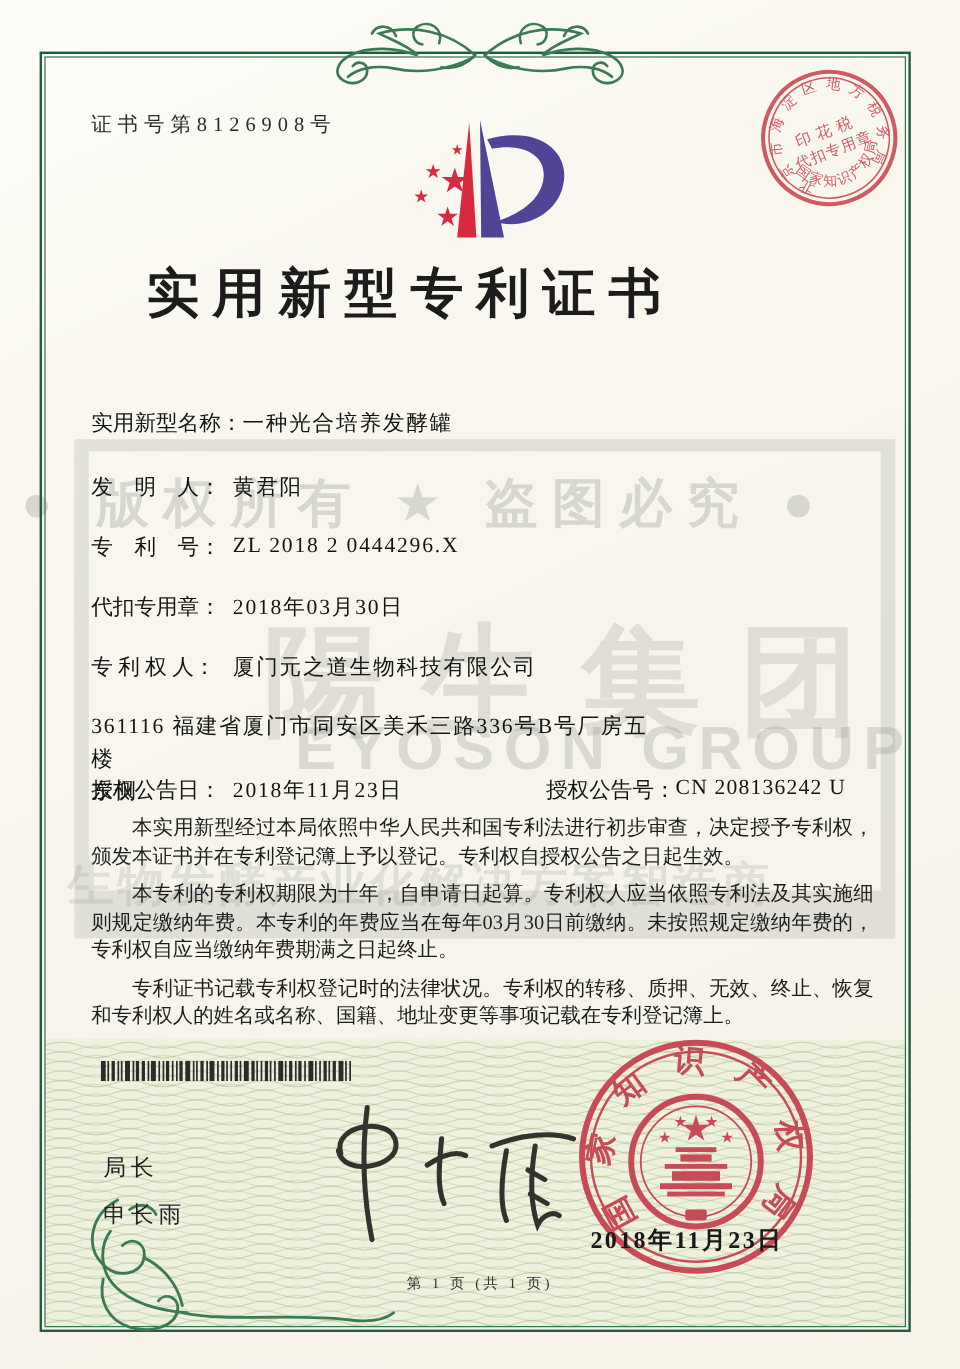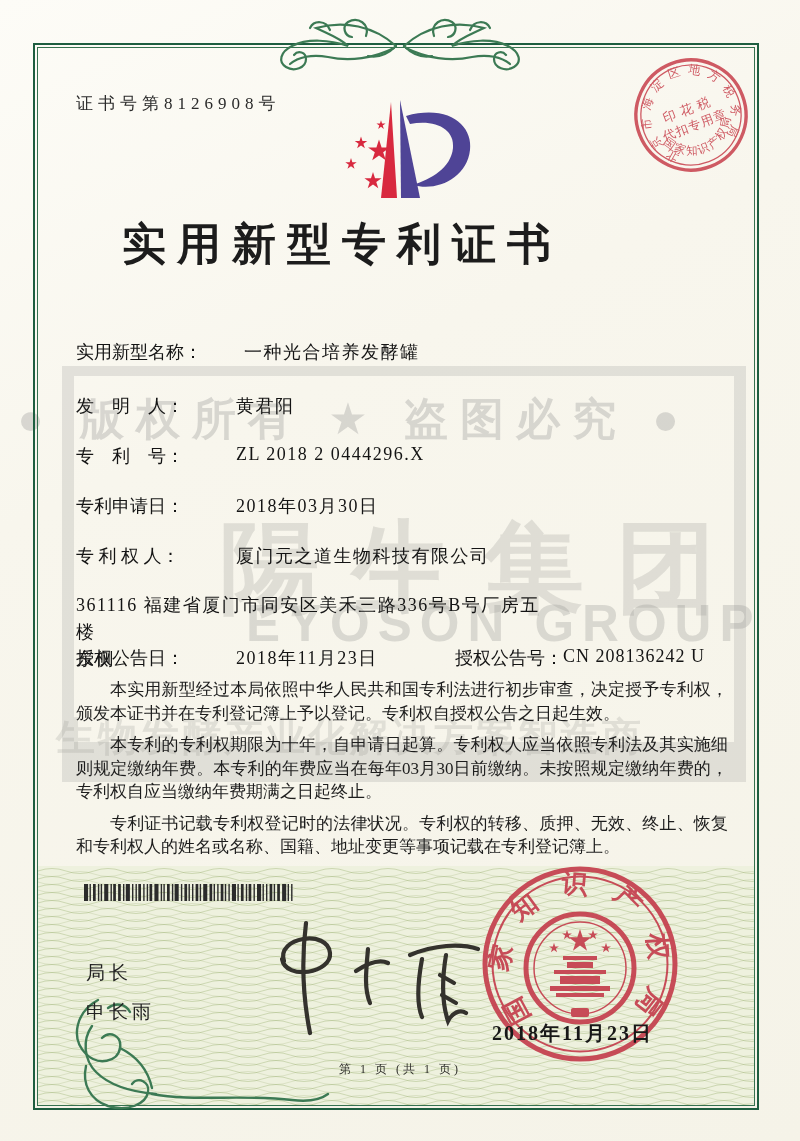--- a/index.html
+++ b/index.html
@@ -27,21 +27,21 @@
           border-style:solid;border-color:rgba(172,172,168,.30);
           border-width:10px 12px 40px 12px;}
   .wm{position:absolute;color:rgba(140,140,138,.30);white-space:nowrap;
       font-family:"Liberation Sans","DejaVu Sans",sans-serif;font-weight:700;}
   .wm-copy{left:0;top:390px;width:708px;text-align:center;font-size:44px;letter-spacing:12px;}
   .wm-cn{left:220px;top:502px;font-size:100px;letter-spacing:32px;color:rgba(145,145,142,.24);}
   .wm-en{left:246px;top:594px;font-size:51px;letter-spacing:8px;color:rgba(150,150,147,.30);}
   .wm-tag{left:56px;top:710px;font-size:39px;letter-spacing:3px;color:rgba(145,145,142,.22);}
   
   .rows{position:absolute;left:76px;top:0;width:660px;font-size:18px;color:#141414;}
-  .row{position:absolute;display:flex;gap:42px;}
+  .row{position:absolute;display:flex;}
   .row .lab{flex:0 0 118px;white-space:pre;}
   .row .val{letter-spacing:1.5px;white-space:pre-wrap;max-width:470px;}
   .r-name{top:340px}.r-inv{top:394px}.r-pat{top:444px}.r-fil{top:494px}
   .r-own{top:544px}.r-addr{top:592px;line-height:27px}.r-grant{top:646px}
   .grant-no{position:absolute;left:455px;top:646px;font-size:18px;color:#141414;display:flex;}
   .grant-no .val{letter-spacing:1px;}
   
   .paras{position:absolute;left:76px;top:678px;width:652px;font-size:17px;line-height:23.5px;
          color:#1d1d1d;text-align:justify;}
   .paras p{margin:0 0 8px;text-indent:2em;}
@@ -202,21 +202,21 @@
     </div>
     <div class="row r-inv">
       <span class="lab">发　明　人：</span>
       <span class="val">黄君阳</span>
     </div>
     <div class="row r-pat">
       <span class="lab">专　利　号：</span>
       <span class="val">ZL 2018 2 0444296.X</span>
     </div>
     <div class="row r-fil">
-      <span class="lab">专利申请日：</span>
+      <span class="lab">代扣专用章：</span>
       <span class="val">2018年03月30日</span>
     </div>
     <div class="row r-own">
       <span class="lab">专 利 权 人：</span>
       <span class="val">厦门元之道生物科技有限公司</span>
     </div>
     <div class="row r-addr">
       <span class="val">361116 福建省厦门市同安区美禾三路336号B号厂房五楼
 东侧</span>
     </div>

